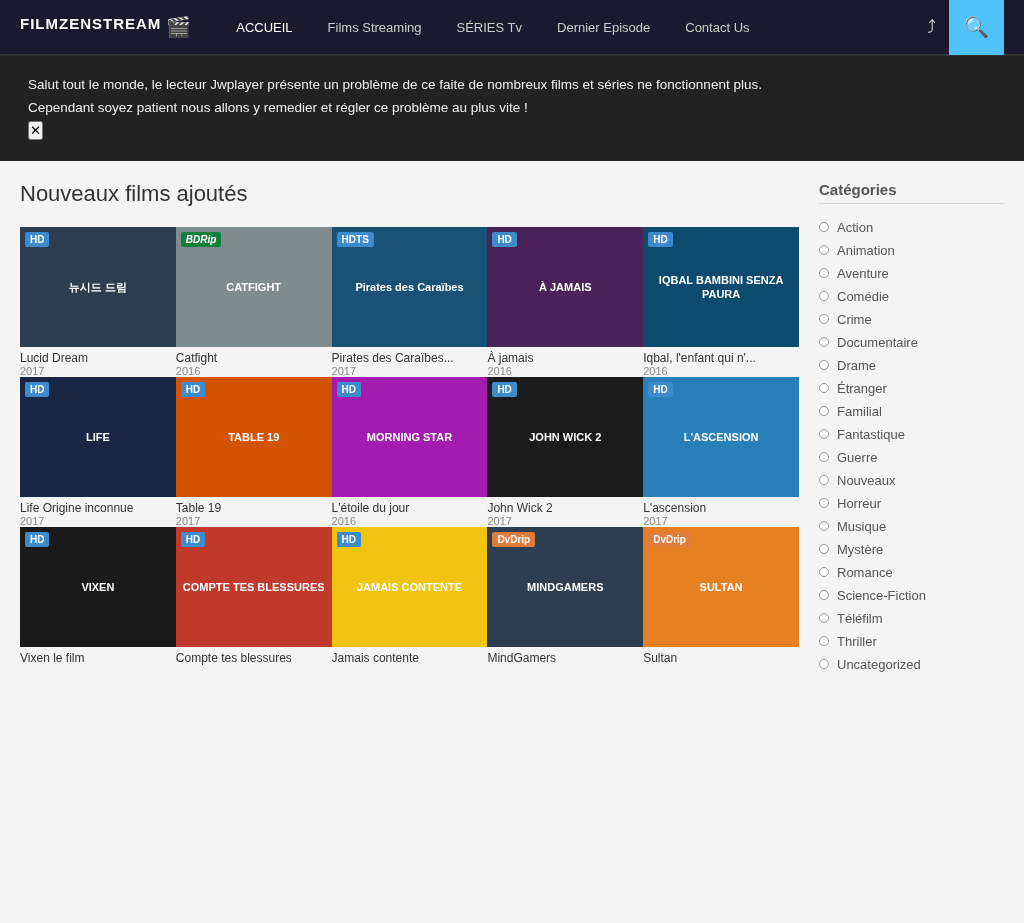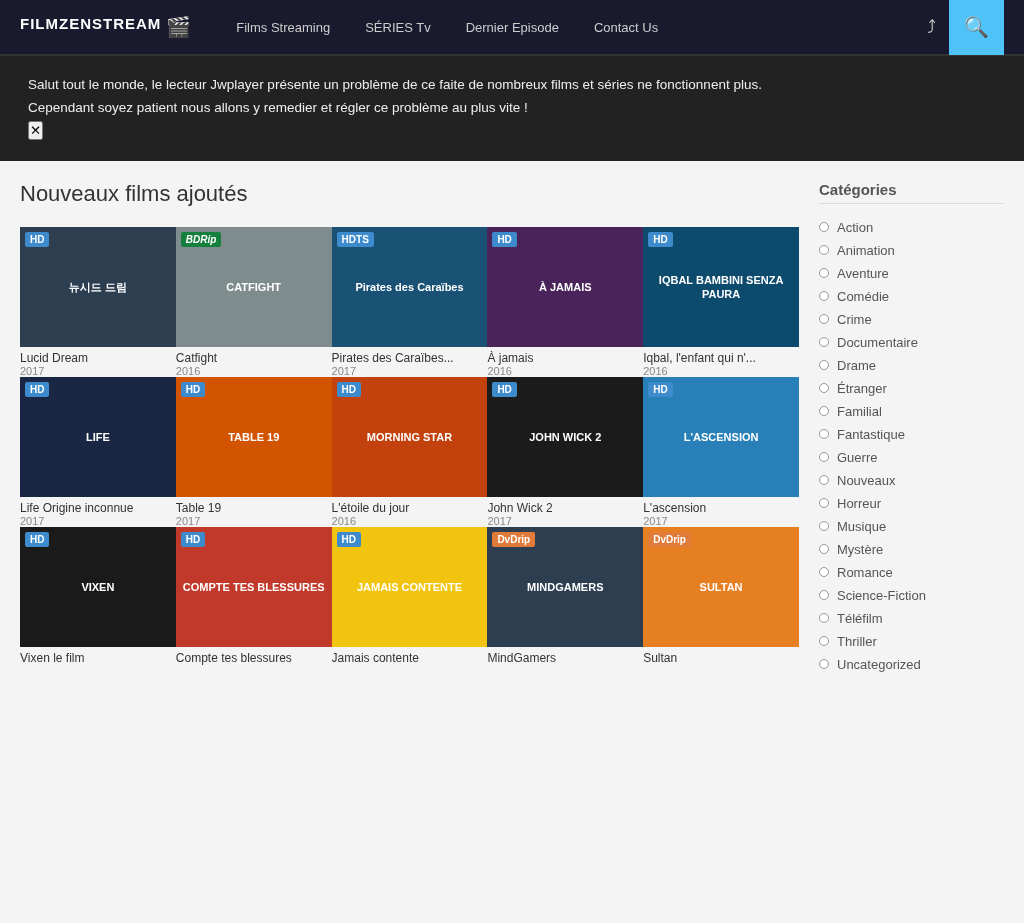--- a/index.html
+++ b/index.html
@@ -189,20 +189,21 @@
   </style>
 </head>
 <body>
 
 <div id="header">
   <div id="logo-area">
     <span id="logo-text">FILMZENSTREAM</span>
     <span id="logo-icon">🎬</span>
   </div>
   <nav>
+    <a class="nav-item active">ACCUEIL</a>
     <a class="nav-item">Films Streaming</a>
     <a class="nav-item">SÉRIES Tv</a>
     <a class="nav-item">Dernier Episode</a>
     <a class="nav-item">Contact Us</a>
   </nav>
   <div id="header-actions">
     <button id="share-btn">⤴</button>
     <button id="search-btn">
       <span>🔍</span>
     </button>
@@ -272,21 +273,21 @@
           <div style="position: relative;">
             <div class="movie-badge badge-hd">HD</div>
             <div class="poster-bg" style="background: rgb(211, 84, 0);">TABLE 19</div>
           </div>
           <div class="movie-title">Table 19</div>
           <div class="movie-year">2017</div>
         </div>
         <div class="movie-card">
           <div style="position: relative;">
             <div class="movie-badge badge-hd">HD</div>
-            <div class="poster-bg" style="background: #c2410c;">MORNING STAR</div>
+            <div class="poster-bg" style="background: #a21caf;">MORNING STAR</div>
           </div>
           <div class="movie-title">L'étoile du jour</div>
           <div class="movie-year">2016</div>
         </div>
         <div class="movie-card">
           <div style="position: relative;">
             <div class="movie-badge badge-hd">HD</div>
             <div class="poster-bg" style="background: rgb(27, 27, 27);">JOHN WICK 2</div>
           </div>
           <div class="movie-title">John Wick 2</div>

